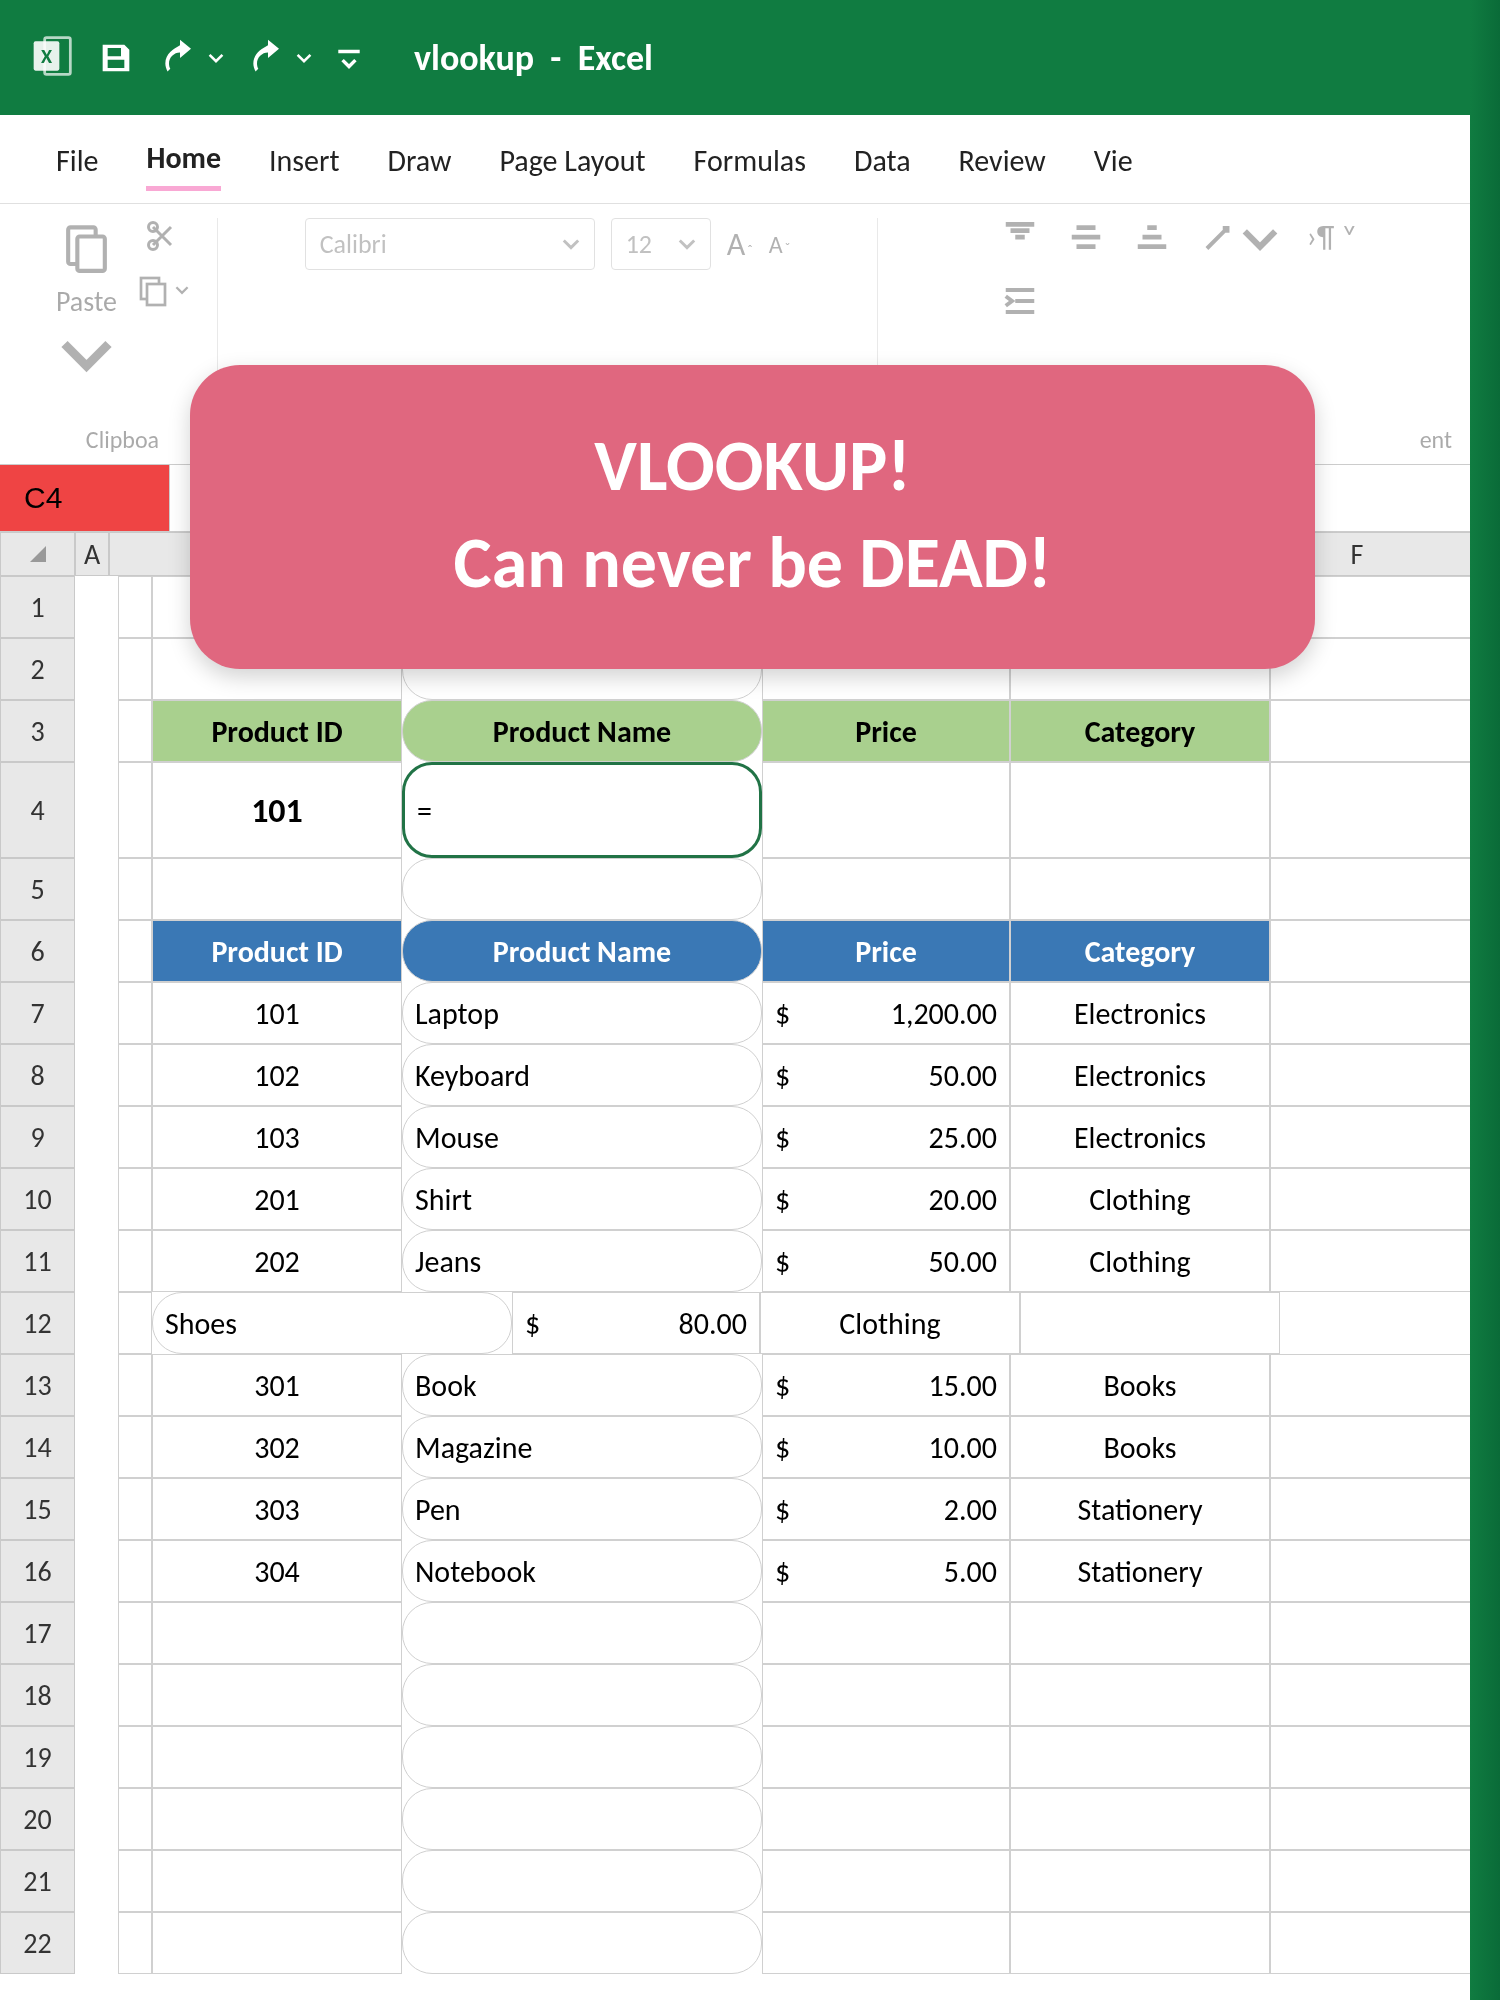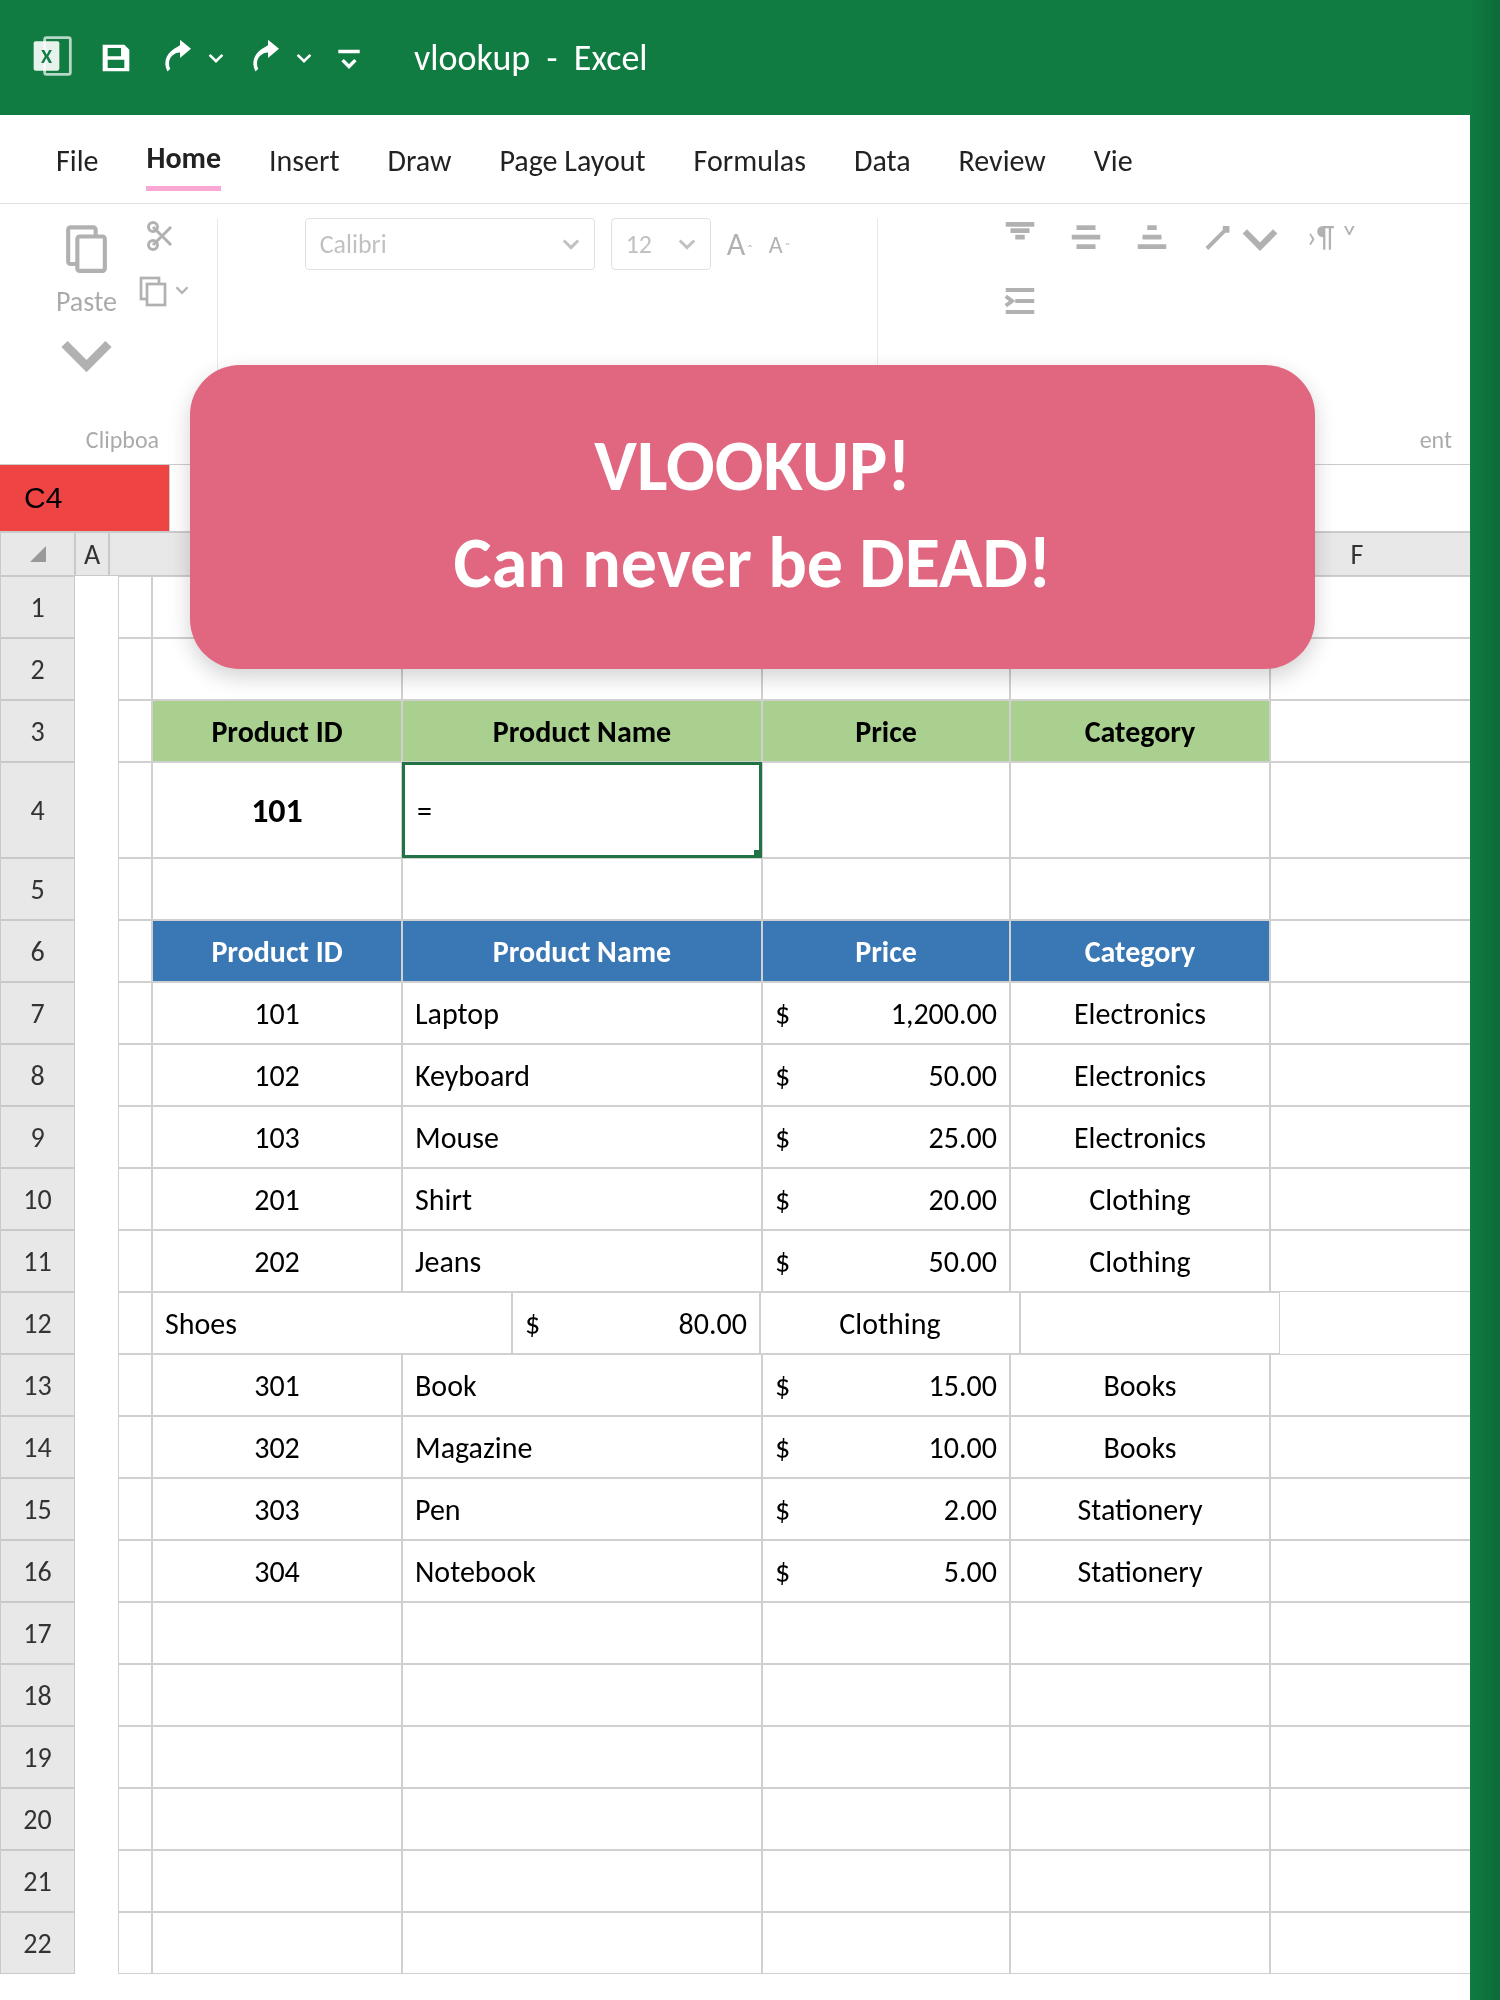--- a/index.html
+++ b/index.html
@@ -18,21 +18,21 @@
     height: 115px;
     display: flex;
     align-items: center;
     padding: 0 30px;
     gap: 22px;
     color: #fff;
   }
   .titlebar svg, .titlebar .qat-btn svg { fill: #fff; }
   .excel-logo { width: 44px; height: 44px; }
   .qat-btn { background: none; border: none; cursor: pointer; display: flex; align-items: center; gap: 6px; }
-  .doc-title { font-size: 36px; font-weight: 400; color: #fff; margin-left: 28px; }
+  .doc-title { font-size: 36px; font-weight: 700; color: #fff; margin-left: 28px; }
 
   
   .tabs {
     display: flex;
     align-items: center;
     gap: 48px;
     padding: 24px 40px 12px 56px;
     font-size: 30px;
     color: #222;
     border-bottom: 1px solid #e0e0e0;
@@ -91,21 +91,21 @@
     background:#e8e8e8; border:1px solid #c9c9c9; display:flex; align-items:center; justify-content:center;
     font-size:28px; color:#333;
   }
   .corner { width:75px; height:44px; }
   .rh { width:75px; height:62px; }
   .grid { flex:1; display:flex; flex-direction:column; }
   .col-headers { display:flex; }
   .ch { height:44px; }
   .col-A { width:34px; }
   .col-B { width:250px; }
-  .col-C { width:360px; }
+  .col-C { width:360px;border-radius:30px; }
   .col-D { width:248px; }
   .col-E { width:260px; }
   .col-F { width:260px; }
   .cells { display:flex; flex-direction:column;margin-left:43px; }
   .row { display:flex; }
   .cell {
     height:62px; border:1px solid #d0d0d0; display:flex; align-items:center;
     padding:0 12px; font-size:30px; background:#fff; overflow:hidden; white-space:nowrap;
   }
   .cell.center { justify-content:center; }

